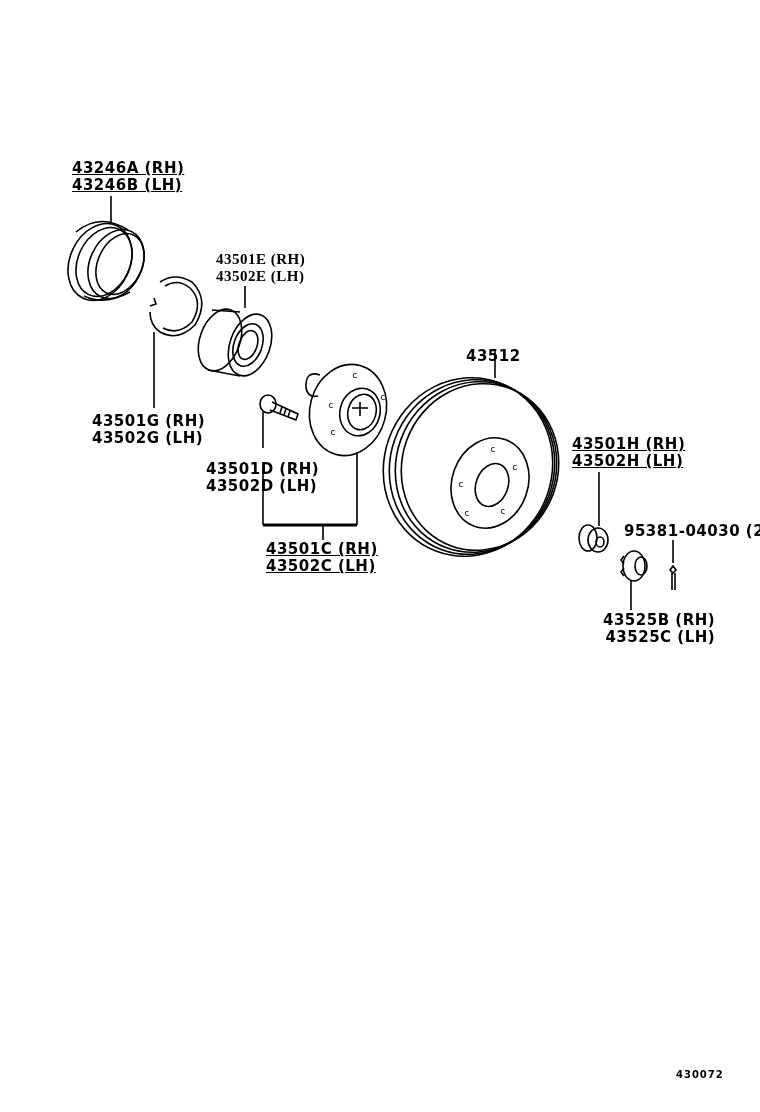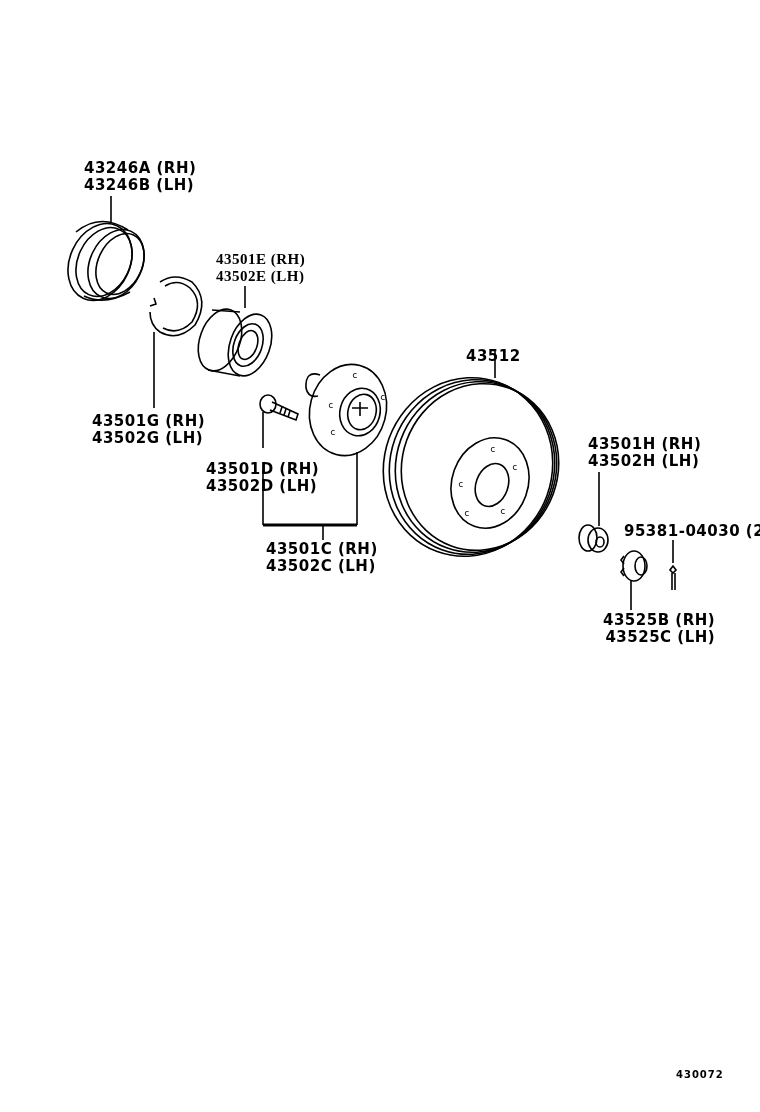--- a/index.html
+++ b/index.html
@@ -94,50 +94,50 @@
   </g>
 
   <g>
     <line x1="673" y1="540" x2="673" y2="563"></line>
     <path d="M673 566 l-3 4 l3 3 l3 -3 z"></path>
     <line x1="672" y1="573" x2="672" y2="590"></line>
     <line x1="675" y1="573" x2="675" y2="590"></line>
   </g>
 </svg>
 
-<div class="label" style="left:84px; top:160px;">
+<div class="label" style="left:72px; top:160px;text-decoration:underline;">
   <div>43246A (RH)</div>
   <div>43246B (LH)</div>
 </div>
 
 <div class="label" style="left:216px; top:251px;font-family:Liberation Serif, serif;">
   <div>43501E (RH)</div>
   <div>43502E (LH)</div>
 </div>
 
 <div class="label" style="left:92px; top:413px;">
   <div>43501G (RH)</div>
   <div>43502G (LH)</div>
 </div>
 
 <div class="label" style="left:206px; top:448px;margin-top:13px;">
   <div>43501D (RH)</div>
   <div>43502D (LH)</div>
 </div>
 
-<div class="label" style="left:266px; top:541px;">
+<div class="label" style="left:266px; top:541px;text-decoration:underline;">
   <div>43501C (RH)</div>
   <div>43502C (LH)</div>
 </div>
 
 <div class="label" style="left:466px; top:333px;margin-top:15px;">
   <div>43512</div>
 </div>
 
-<div class="label" style="left:588px; top:436px;">
+<div class="label" style="left:572px; top:436px;text-decoration:underline;">
   <div>43501H (RH)</div>
   <div>43502H (LH)</div>
 </div>
 
 <div class="label" style="left:624px; top:523px;">
   <div>95381-04030 (2)</div>
 </div>
 
 <div class="label" style="left:603px; top:612px;text-align:right;">
   <div>43525B (RH)</div>

